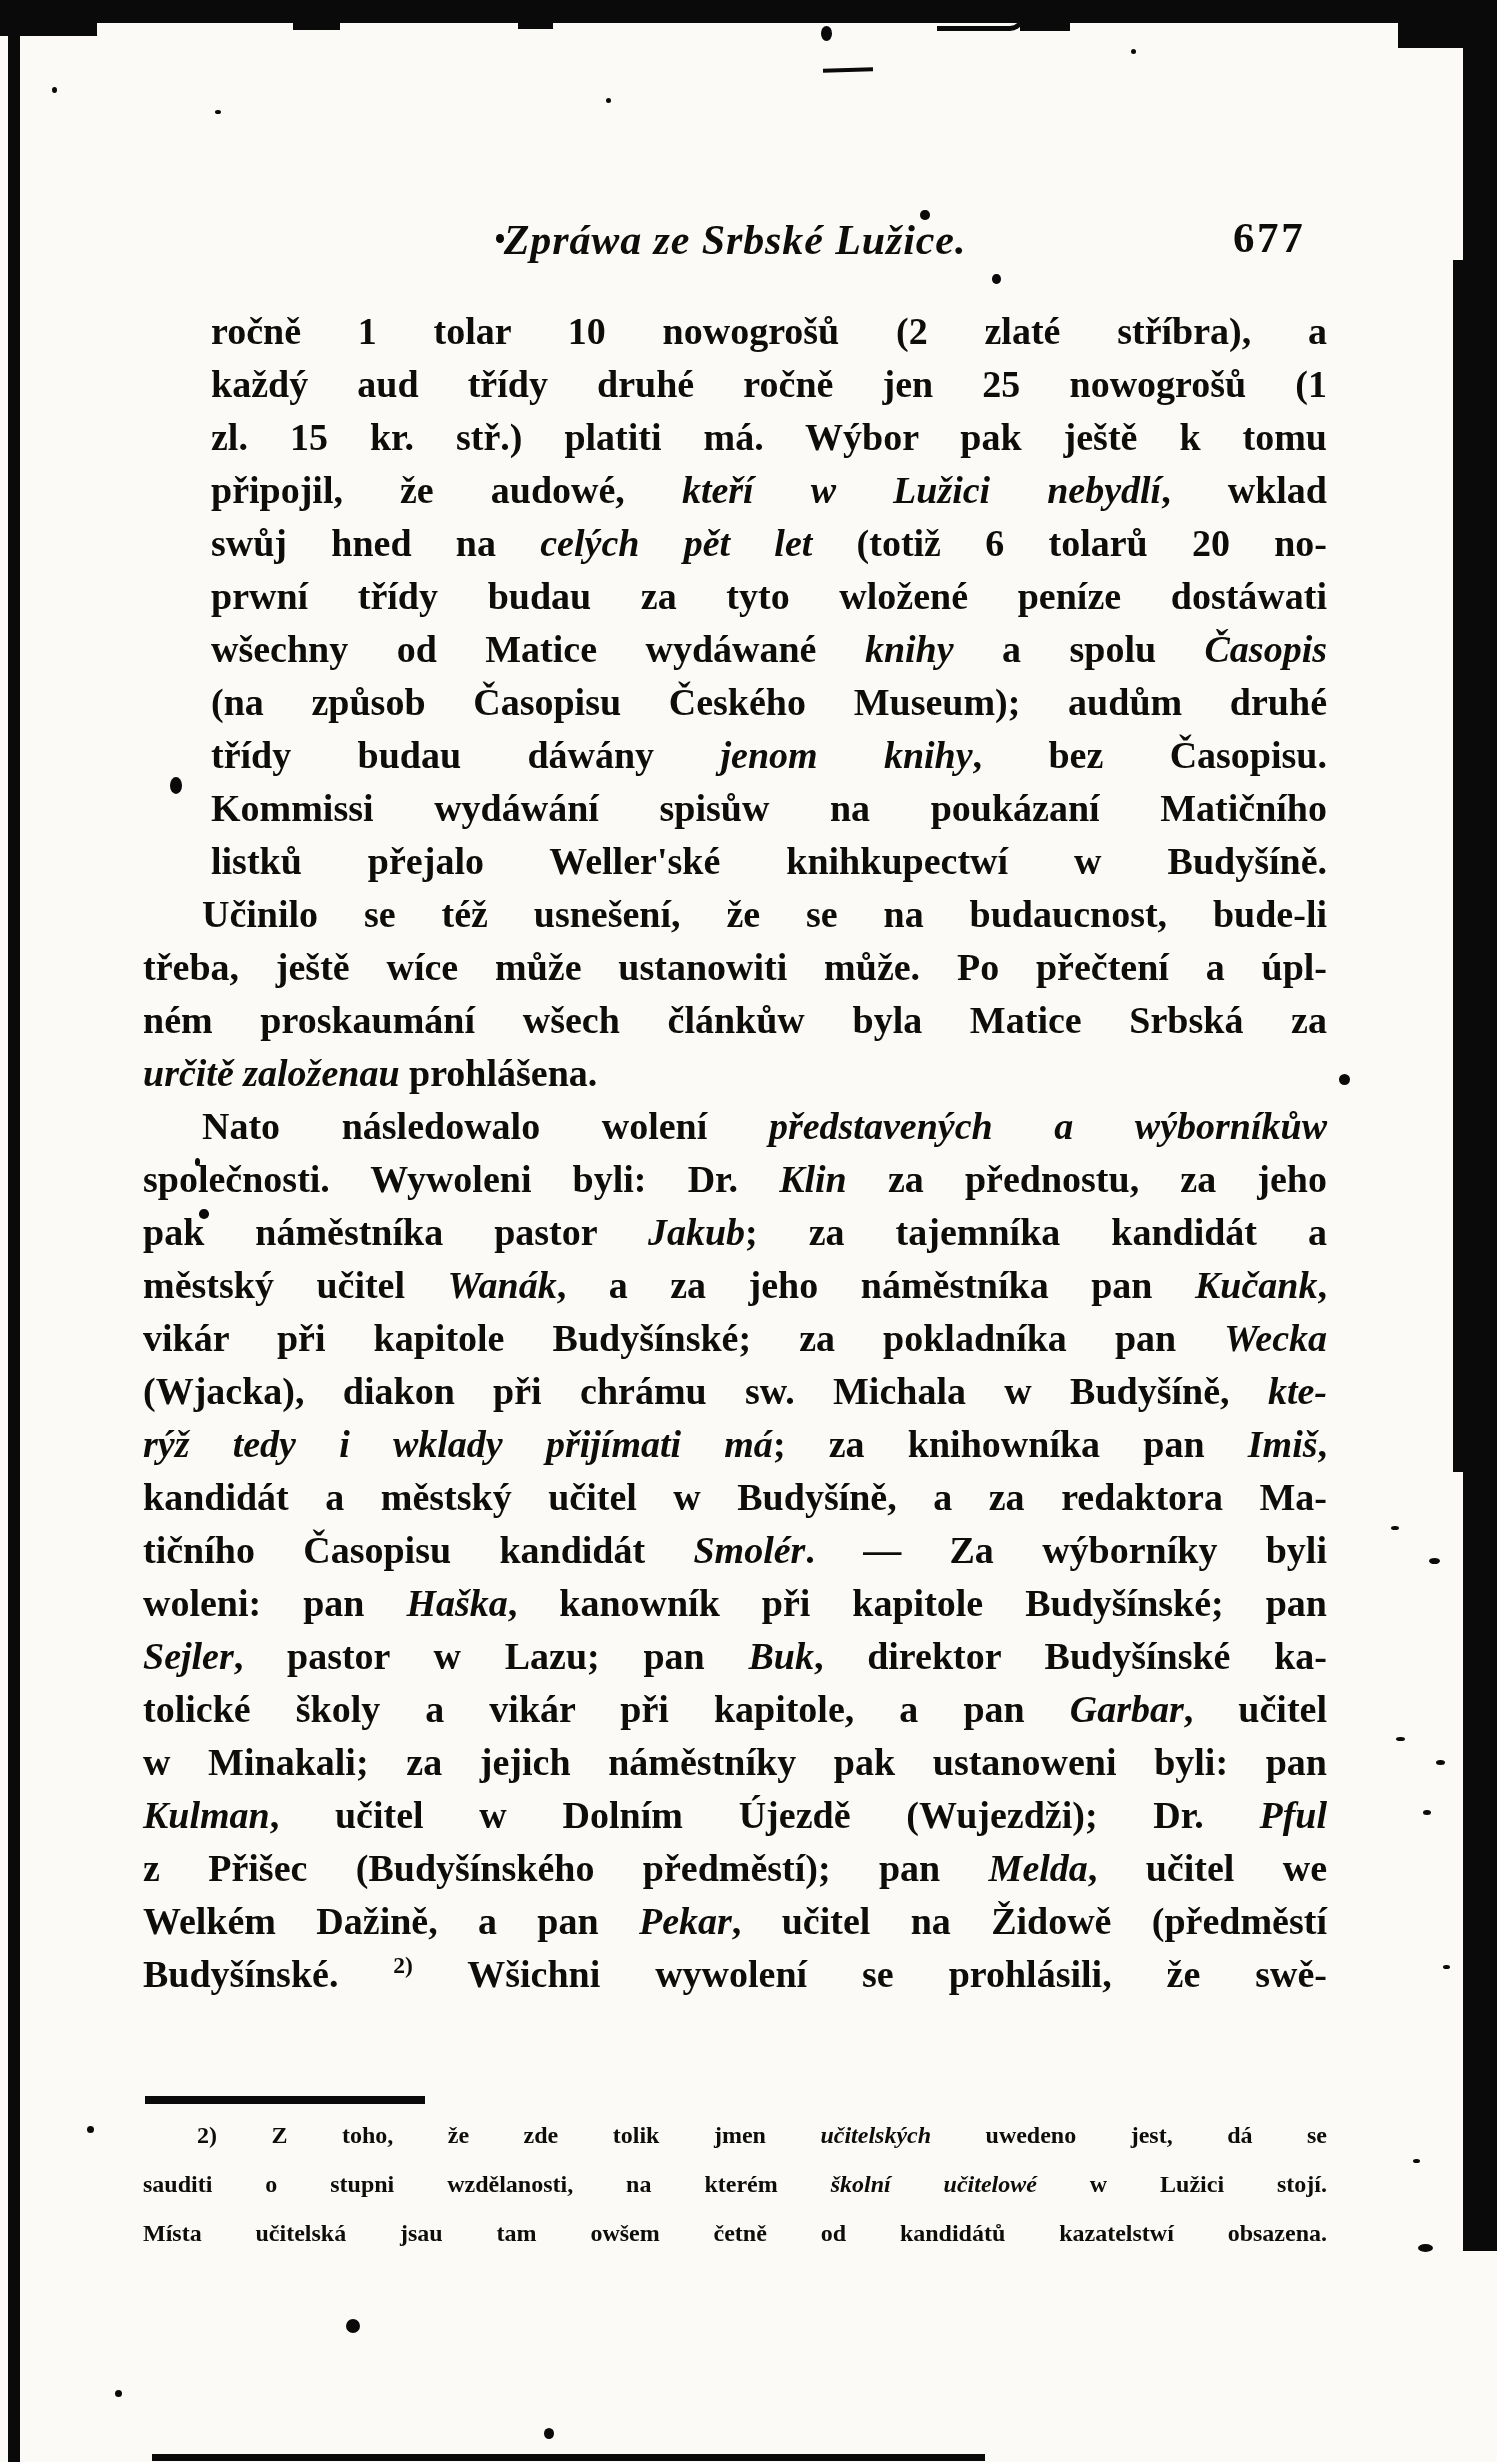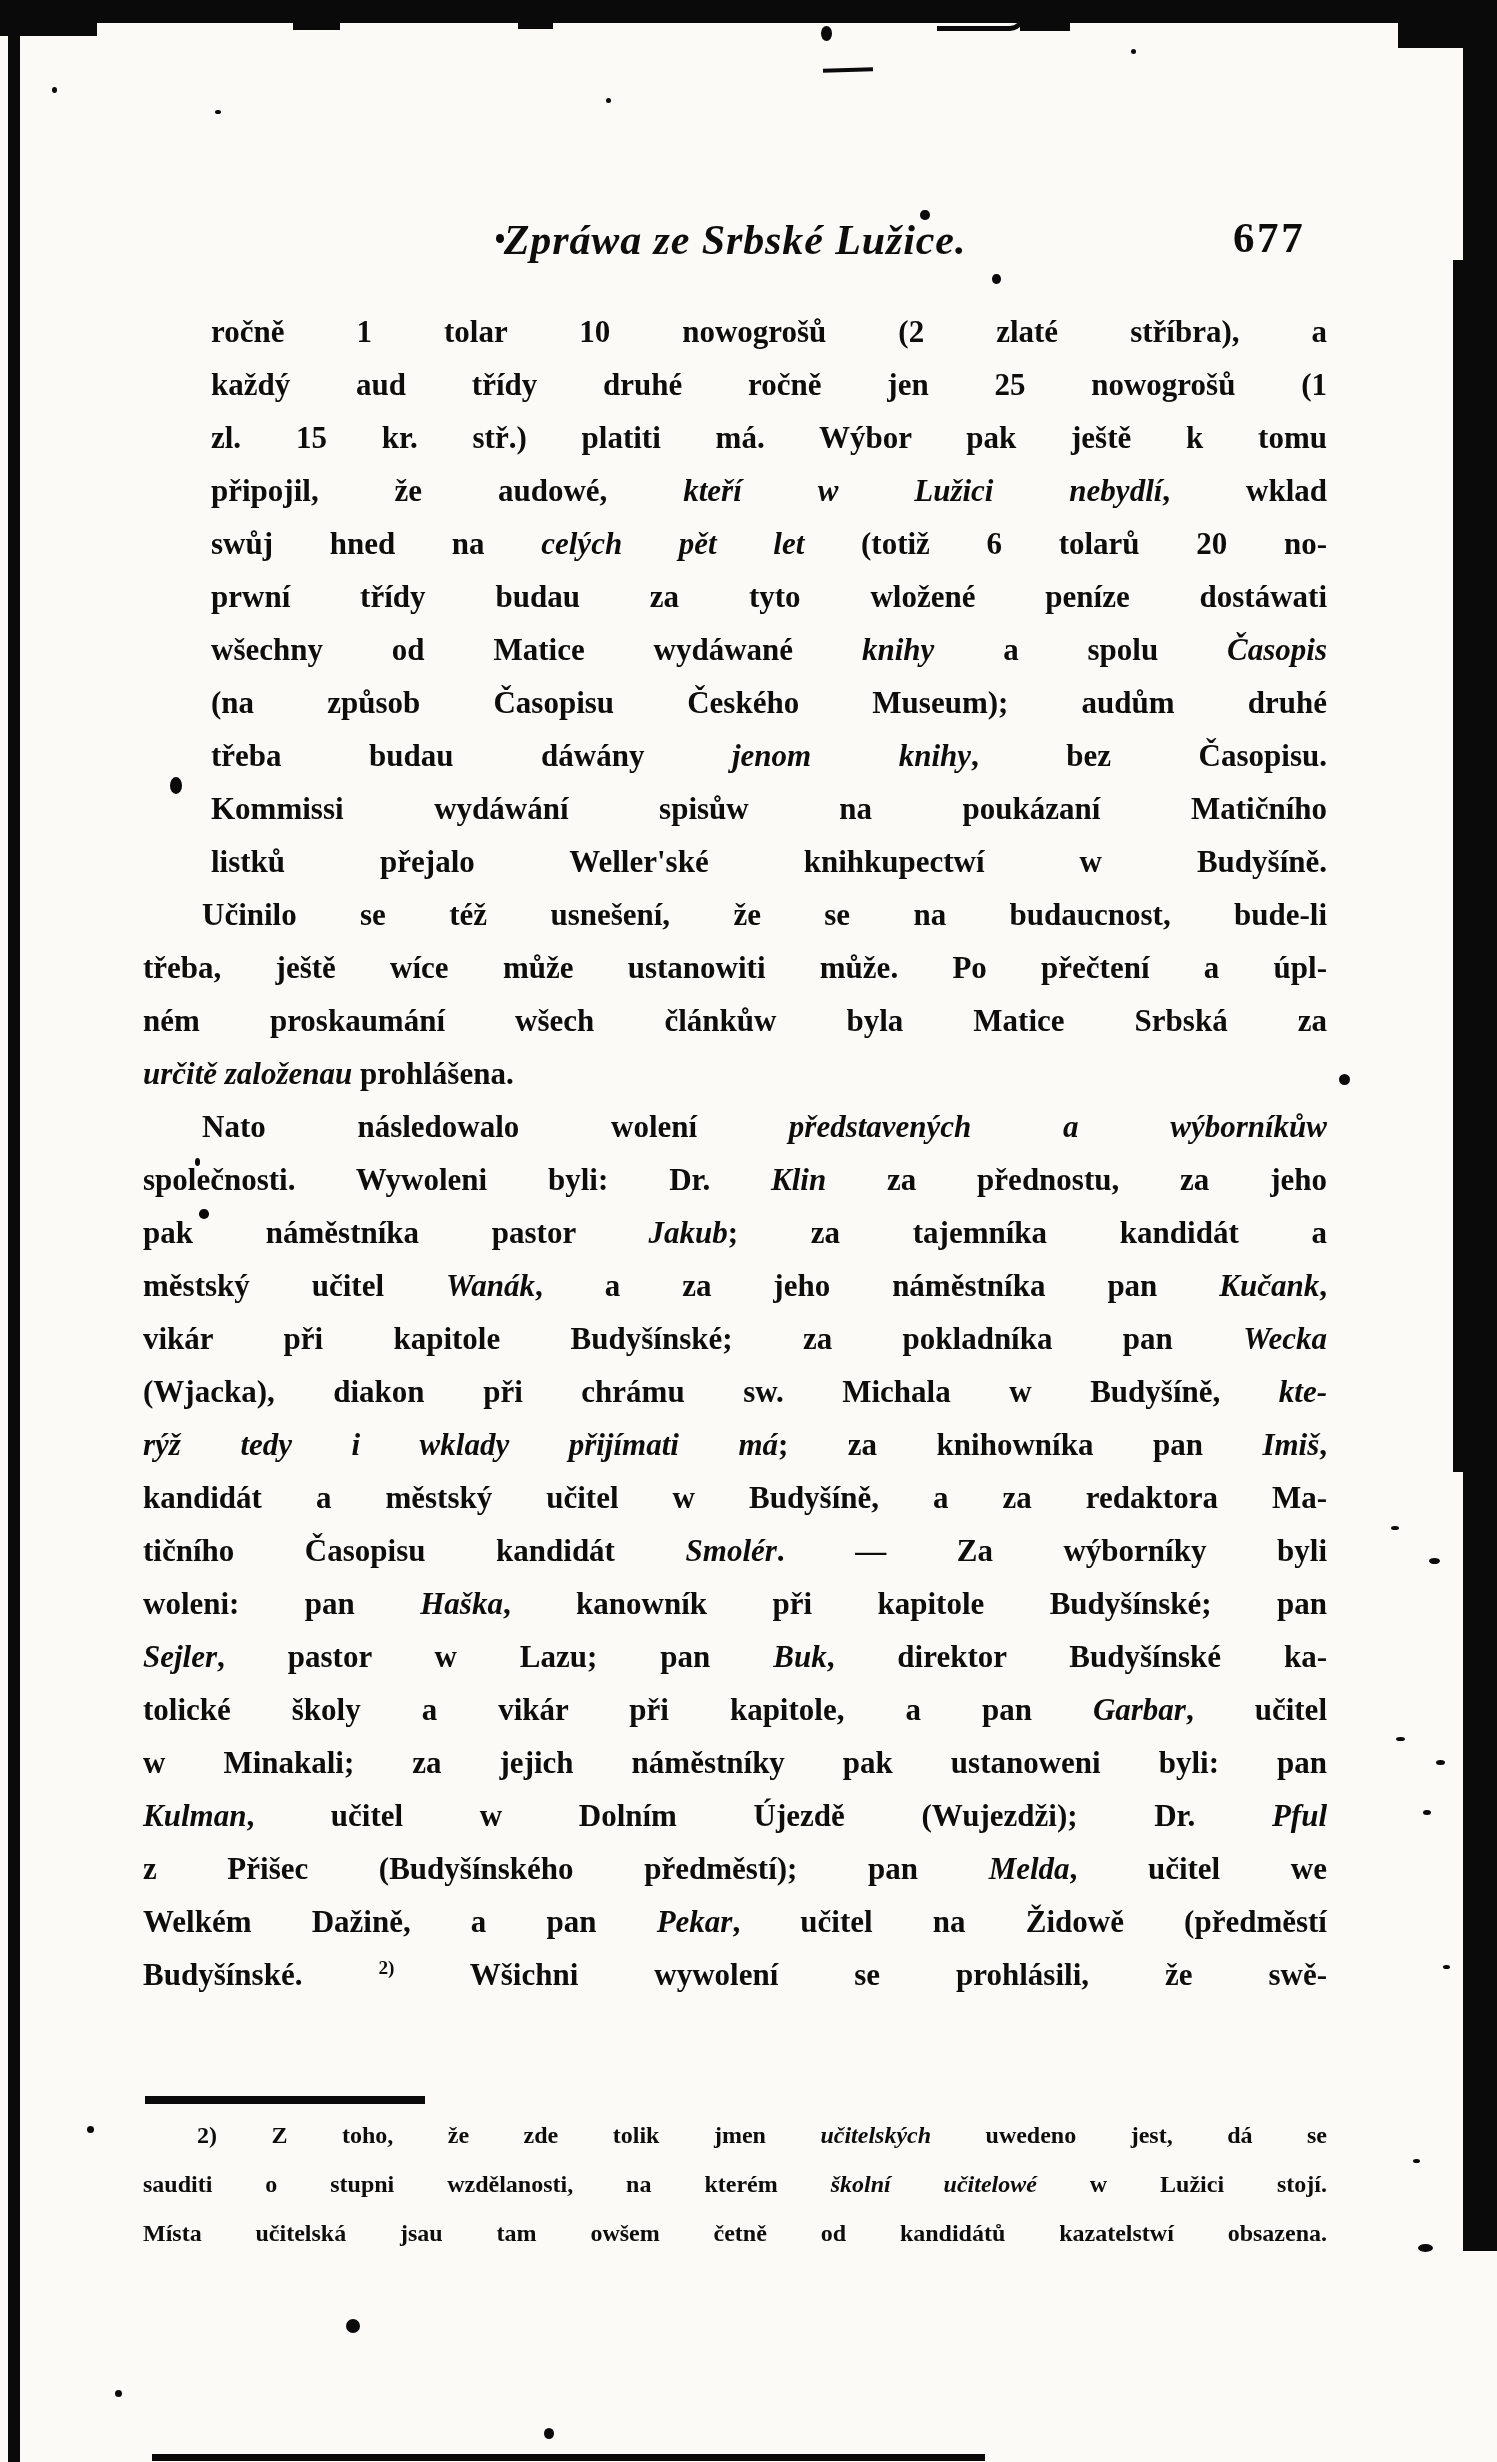--- a/index.html
+++ b/index.html
@@ -18,21 +18,21 @@
           border-right:4.3px solid #0a0a0a; border-bottom-right-radius:14px; }
   
   .header-title {
     position:absolute; left:143px; width:1184px; top:216px;
     text-align:center; font-style:italic; font-size:42px; letter-spacing:0.9px;
   }
   .page-number {
     position:absolute; left:1233px; top:213px; font-size:43px; letter-spacing:2.6px;
   }
   
-  .page-body { position:absolute; left:143px; top:305px; width:1184px; font-size:31px; }
+  .page-body { position:absolute; left:143px; top:305px; width:1184px; font-size:38px; }
   .para { margin:0; }
   .para.block { margin-left:68px; }
   .line { text-align:justify; text-align-last:justify; line-height:53px; height:53px;
           overflow:visible; white-space:normal; }
   .line.indent { padding-left:59px; }
   .line.short { text-align-last:left; }
   .it { font-style:italic; }
   .sup { font-size:0.62em; vertical-align:super; line-height:0; }
   
   .footnote-rule { position:absolute; left:145px; top:2096px; width:280px; height:7.8px; background:#0a0a0a; }
@@ -93,21 +93,21 @@
   <div class="page-body">
       <div class="para block">
         <div class="line"><span class="">ročně 1 tolar 10 nowogrošů (2 zlaté stříbra), a</span></div>
         <div class="line"><span class="">každý aud třídy druhé ročně jen 25 nowogrošů (1</span></div>
         <div class="line"><span class="">zl. 15 kr. stř.) platiti má. Wýbor pak ještě k tomu</span></div>
         <div class="line"><span class="">připojil, že audowé, </span><span class="it">kteří w Lužici nebydlí</span><span class="">, wklad</span></div>
         <div class="line"><span class="">swůj hned na </span><span class="it">celých pět let</span><span class=""> (totiž 6 tolarů 20 no-</span></div>
         <div class="line"><span class="">prwní třídy budau za tyto wložené peníze dostáwati</span></div>
         <div class="line"><span class="">wšechny od Matice wydáwané </span><span class="it">knihy</span><span class=""> a spolu </span><span class="it">Časopis</span></div>
         <div class="line"><span class="">(na způsob Časopisu Českého Museum); audům druhé</span></div>
-        <div class="line"><span class="">třeba budau dáwány </span><span class="it">jenom knihy</span><span class="">, bez Časopisu.</span></div>
+        <div class="line"><span class="">třídy budau dáwány </span><span class="it">jenom knihy</span><span class="">, bez Časopisu.</span></div>
         <div class="line"><span class="">Kommissi wydáwání spisůw na poukázaní Matičního</span></div>
         <div class="line"><span class="">listků přejalo Weller'ské knihkupectwí w Budyšíně.</span></div>
       </div>
       <div class="para">
         <div class="line indent"><span class="">Učinilo se též usnešení, že se na budaucnost, bude-li</span></div>
         <div class="line"><span class="">třeba, ještě wíce může ustanowiti může. Po přečtení a úpl-</span></div>
         <div class="line"><span class="">ném proskaumání wšech článkůw byla Matice Srbská za</span></div>
         <div class="line short"><span class="it">určitě založenau</span><span class=""> prohlášena.</span></div>
       </div>
       <div class="para">

